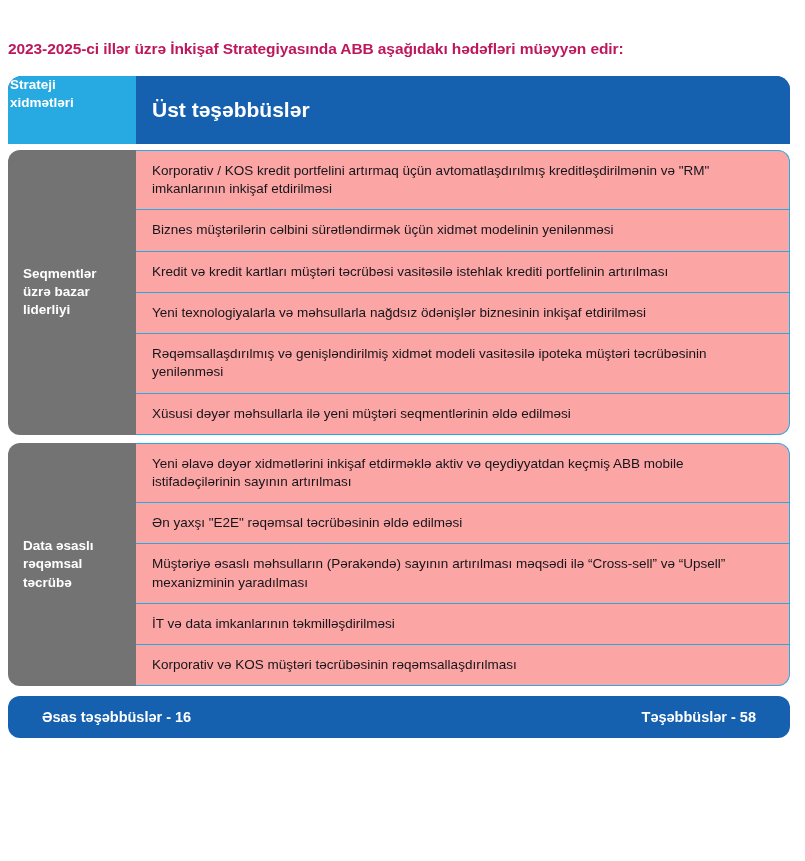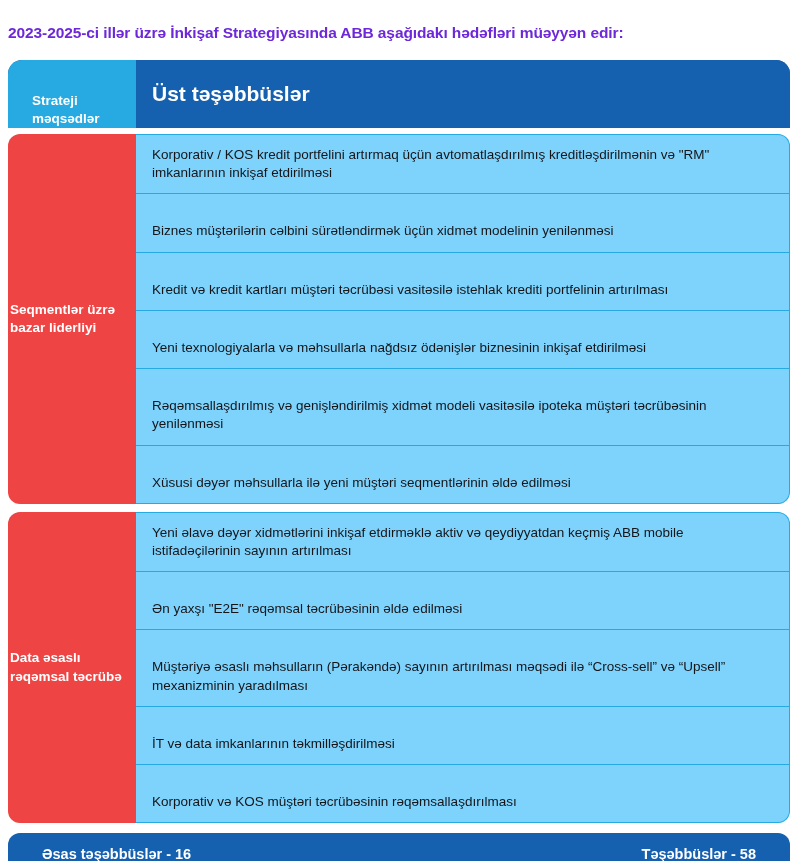--- a/index.html
+++ b/index.html
@@ -17,22 +17,22 @@
   .page {
     position: relative;
     width: 805px;
     height: 861px;
     box-sizing: border-box;
     padding: 0;
   }
   .title {
     font-size: 15.5px;
     font-weight: bold;
-    color: #6d28d9;
-    padding: 24px 0 0 8px;
+    color: #be185d;
+    padding: 40px 0 0 8px;
     letter-spacing: -0.1px;
   }
   .table-wrap {
     margin: 18px 8px 0 8px;
     width: 782px;
   }
 
   
   .header-row {
     display: flex;
@@ -42,22 +42,22 @@
     height: 68px;
   }
   .header-goals {
     width: 128px;
     background: #27a9e1;
     color: #ffffff;
     font-weight: bold;
     font-size: 13.5px;
     line-height: 1.35;
     display: flex;
-    align-items: flex-end;
-    padding: 0 24px;
+    align-items: flex-start;
+    padding: 0 2px;
     box-sizing: border-box;
     border-radius: 14px 0 0 0;
   }
   .header-init {
     flex: 1;
     background: #1660b0;
     color: #ffffff;
     font-weight: bold;
     font-size: 21px;
     display: flex;
@@ -67,42 +67,41 @@
   }
 
   
   .group {
     display: flex;
     margin-top: 6px;
     align-items: stretch;
   }
   .group-label {
     width: 128px;
-    background: #ef4444;
+    background: #737373;
     color: #ffffff;
     font-weight: bold;
     font-size: 13.5px;
     line-height: 1.35;
     display: flex;
     align-items: center;
-    padding: 0 2px;
+    padding: 0 15px;
     box-sizing: border-box;
     border-radius: 12px 0 0 12px;
   }
   .group-rows {
     flex: 1;
     display: flex;
     flex-direction: column;
     border: 1px solid #27a9e1;
     border-left: none;
     border-radius: 0 12px 12px 0;
     box-sizing: border-box;
     overflow: hidden;
-    background: #7dd3fc;
-    gap: 17px;
+    background: #fca5a5;
   }
   .row {
     font-size: 13.5px;
     line-height: 1.35;
     color: #15151a;
     padding: 11px 14px 11px 16px;
     box-sizing: border-box;
     display: flex;
     align-items: center;
     border-bottom: 1px solid #27a9e1;
@@ -141,21 +140,21 @@
 <div class="page">
 
   <div class="title">2023-2025-ci illər üzrə İnkişaf Strategiyasında ABB aşağıdakı hədəfləri müəyyən edir:</div>
 
   <div class="table-wrap">
 
     <div class="header-row">
       <div class="header-goals">
         <span>
           <span>Strateji</span><br>
-          <span>məqsədlər</span>
+          <span>xidmətləri</span>
         </span>
       </div>
       <div class="header-init">Üst təşəbbüslər</div>
     </div>
 
     <div class="group g1">
       <div class="group-label">Seqmentlər üzrə bazar liderliyi</div>
       <div class="group-rows">
         <div class="row">Korporativ / KOS kredit portfelini artırmaq üçün avtomatlaşdırılmış kreditləşdirilmənin və "RM" imkanlarının inkişaf etdirilməsi</div>
         <div class="row">Biznes müştərilərin cəlbini sürətləndirmək üçün xidmət modelinin yenilənməsi</div>

